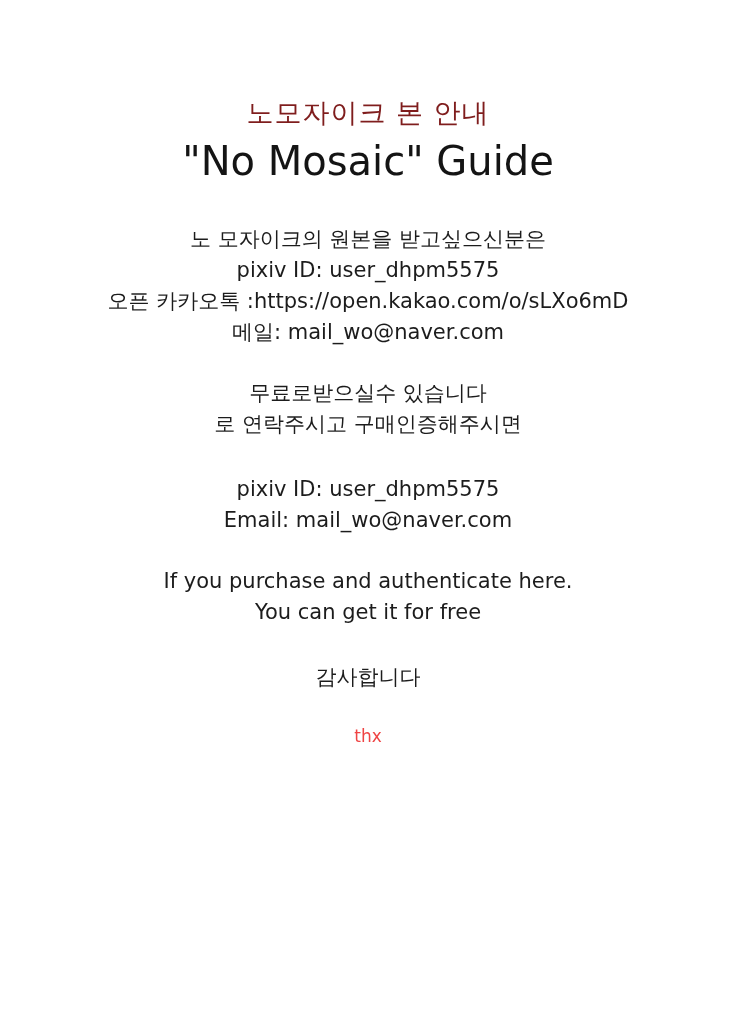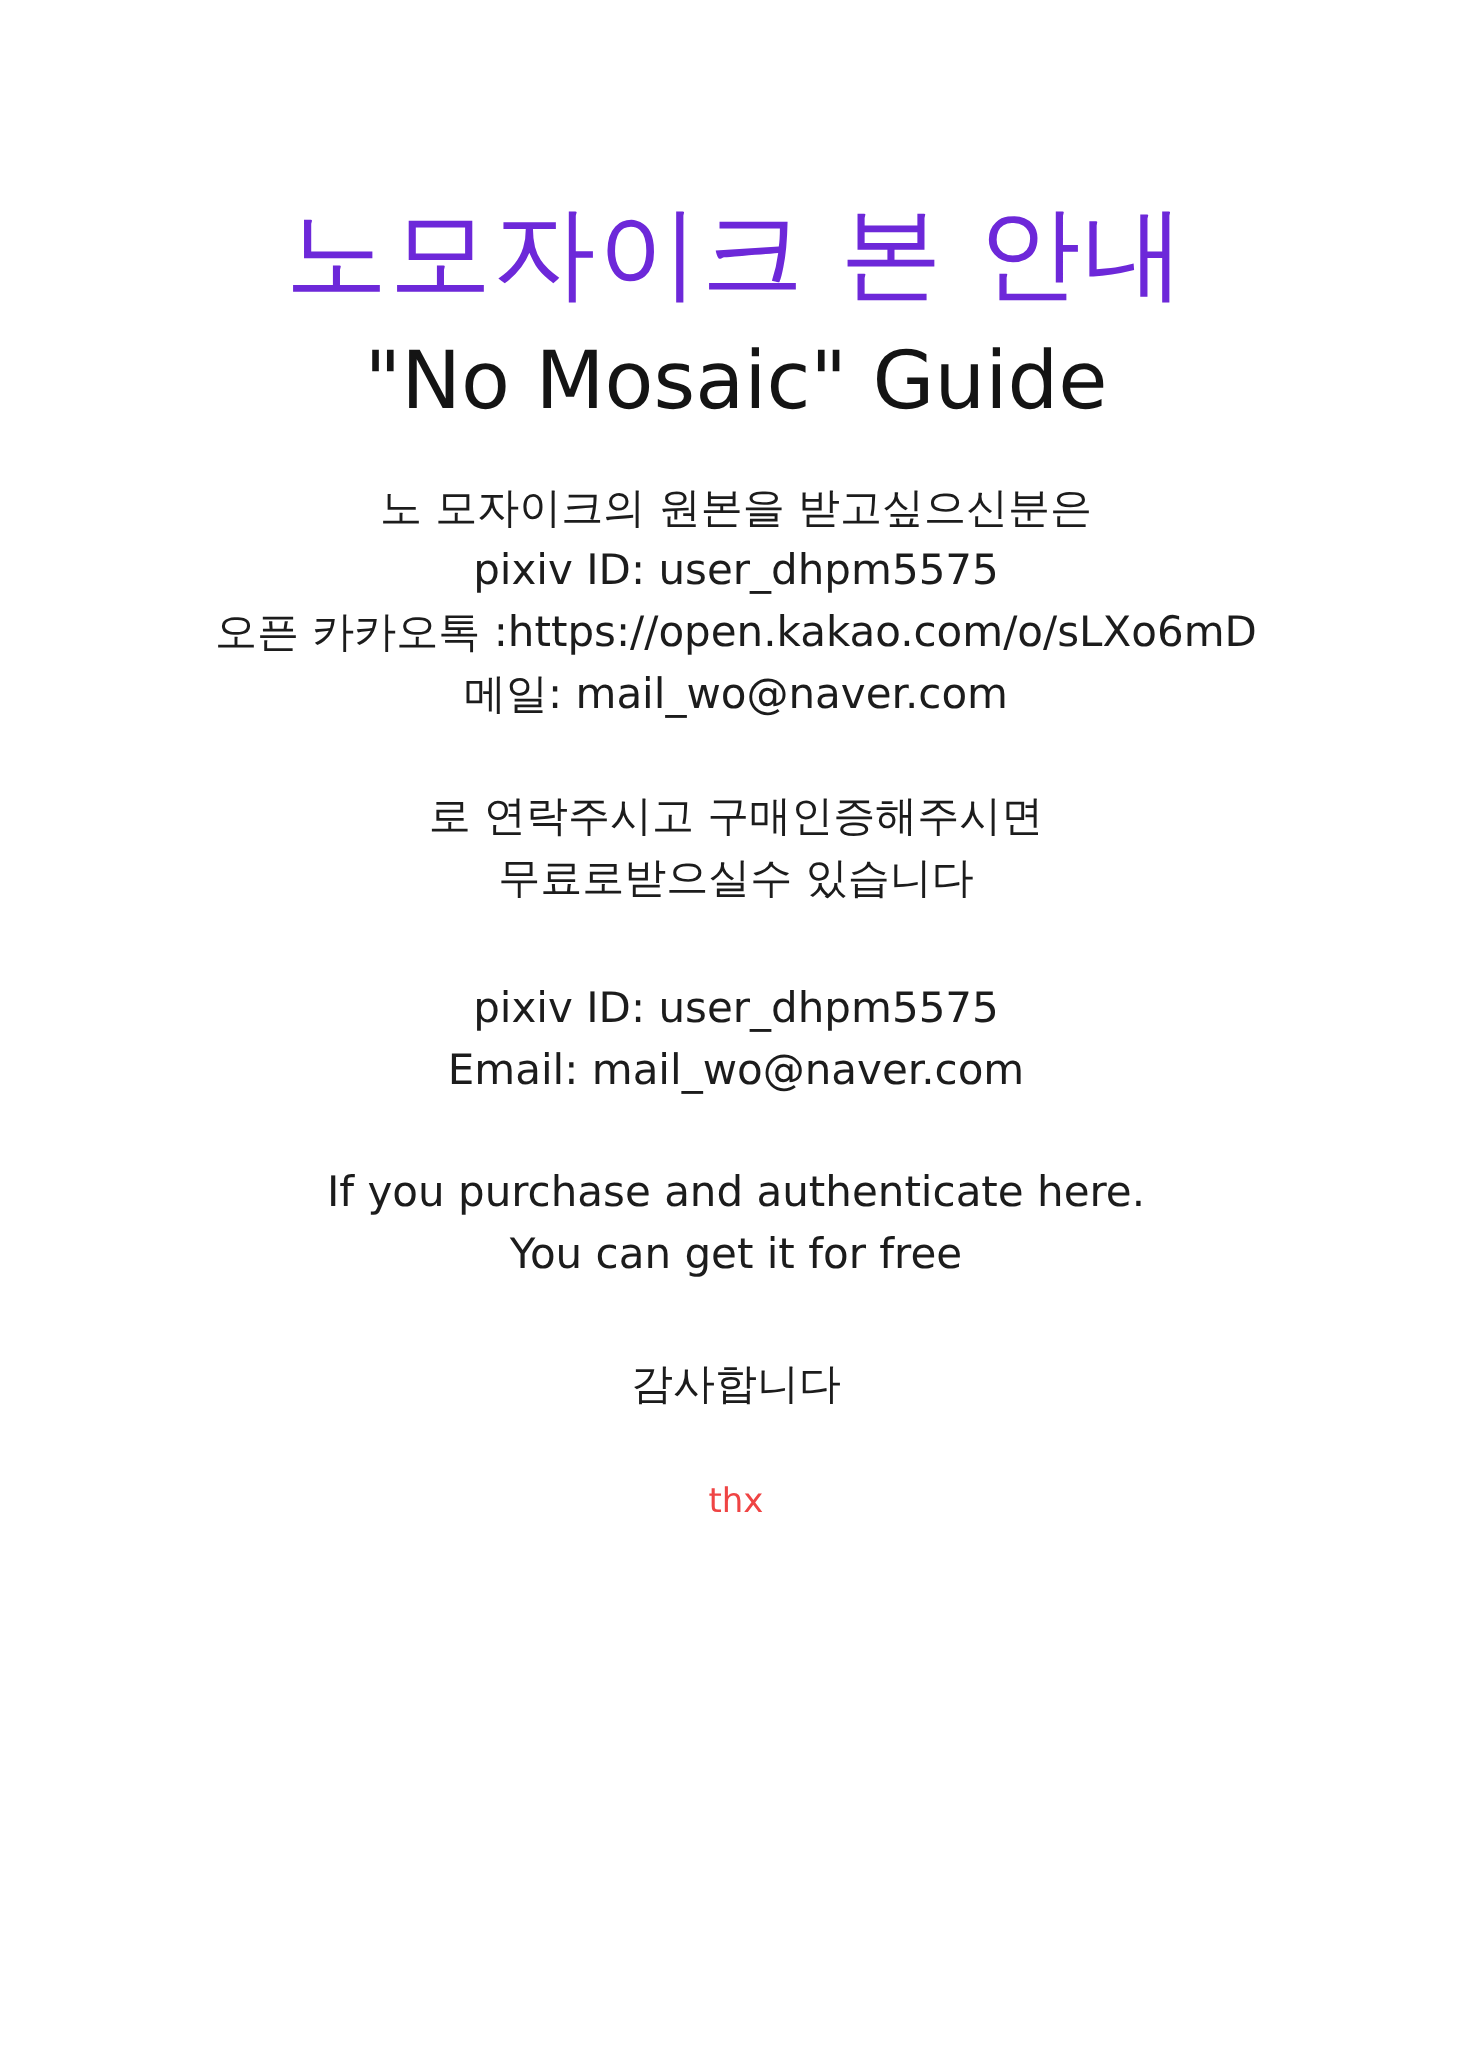--- a/index.html
+++ b/index.html
@@ -19,36 +19,36 @@
     width: 736px;
     height: 1029px;
     box-sizing: border-box;
     padding: 0;
   }
   .title-block {
     margin-top: 96px;
     text-align: center;
   }
   .title-ko {
-    font-size: 51px;
+    font-size: 27px;
     letter-spacing: 1px;
     line-height: 1.25;
     font-weight: 400;
-    color: #6d28d9;
+    color: #7f1d1d;
   }
   .title-en {
     font-size: 40px;
     line-height: 1.25;
     font-weight: 400;
     color: #141414;
     margin-top: 6px;
   }
   .body-block {
     text-align: center;
-    margin-top: 23px;
+    margin-top: 38px;
   }
   .para {
     margin: 0;
     padding: 0;
   }
   .line {
     font-size: 21px;
     line-height: 31px;
     color: #1c1c1c;
     white-space: nowrap;
@@ -85,22 +85,22 @@
     <div class="para">
       <div class="line">노 모자이크의 원본을 받고싶으신분은</div>
       <div class="line">pixiv ID: user_dhpm5575</div>
       <div class="line tight">오픈 카카오톡 :https://open.kakao.com/o/sLXo6mD</div>
       <div class="line">메일: mail_wo@naver.com</div>
     </div>
 
     <div class="gap-md"></div>
 
     <div class="para">
+      <div class="line">무료로받으실수 있습니다</div>
       <div class="line">로 연락주시고 구매인증해주시면</div>
-      <div class="line">무료로받으실수 있습니다</div>
     </div>
 
     <div class="gap-lg"></div>
 
     <div class="para">
       <div class="line">pixiv ID: user_dhpm5575</div>
       <div class="line">Email: mail_wo@naver.com</div>
     </div>
 
     <div class="gap-md"></div>

